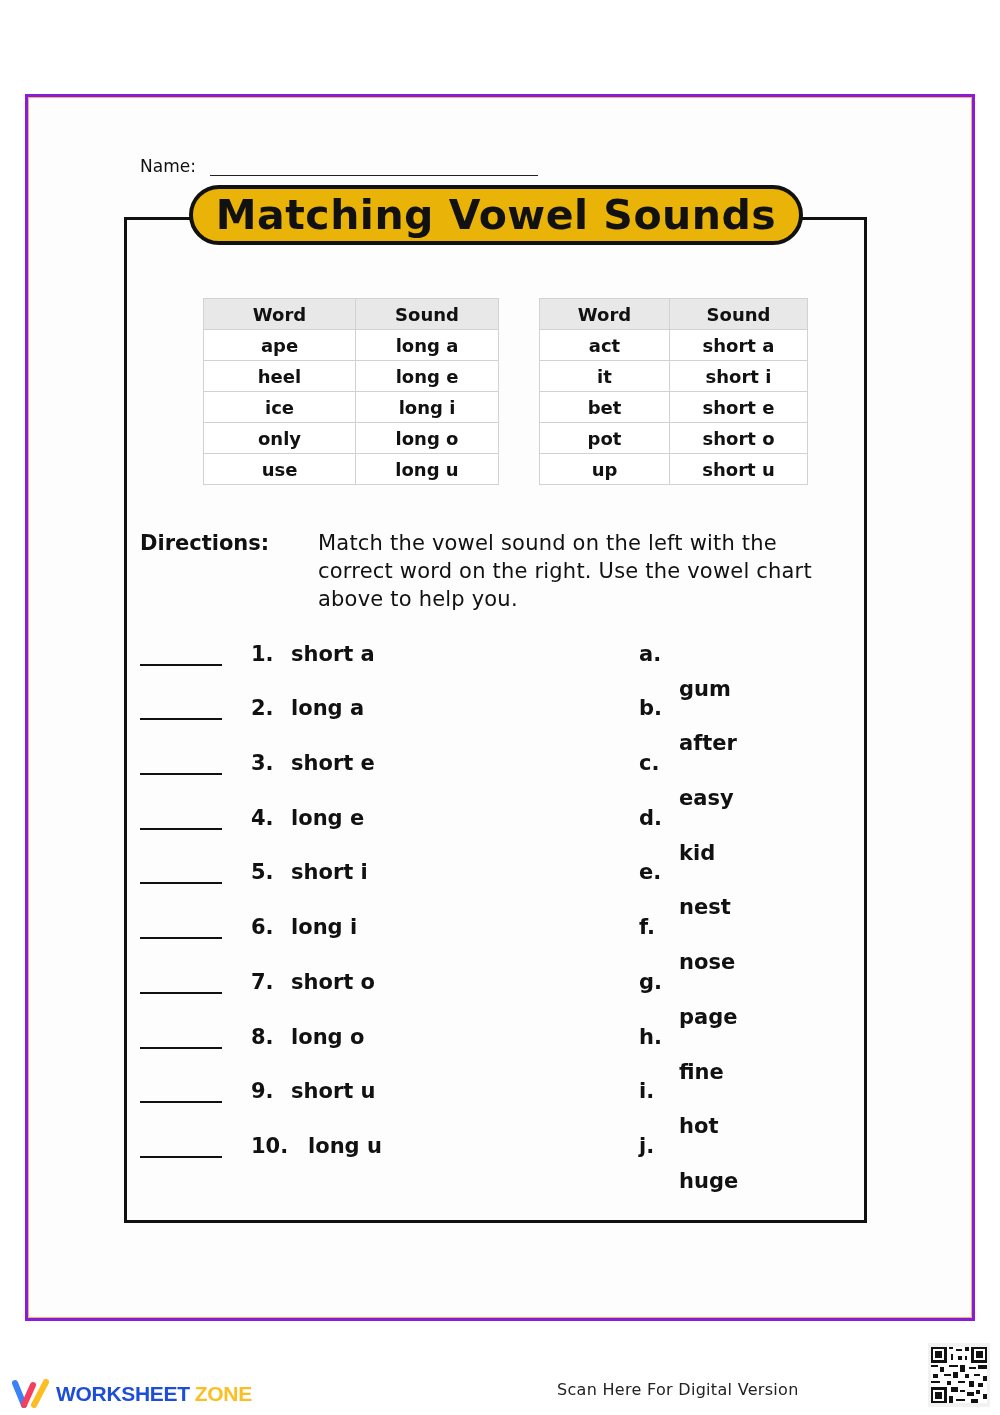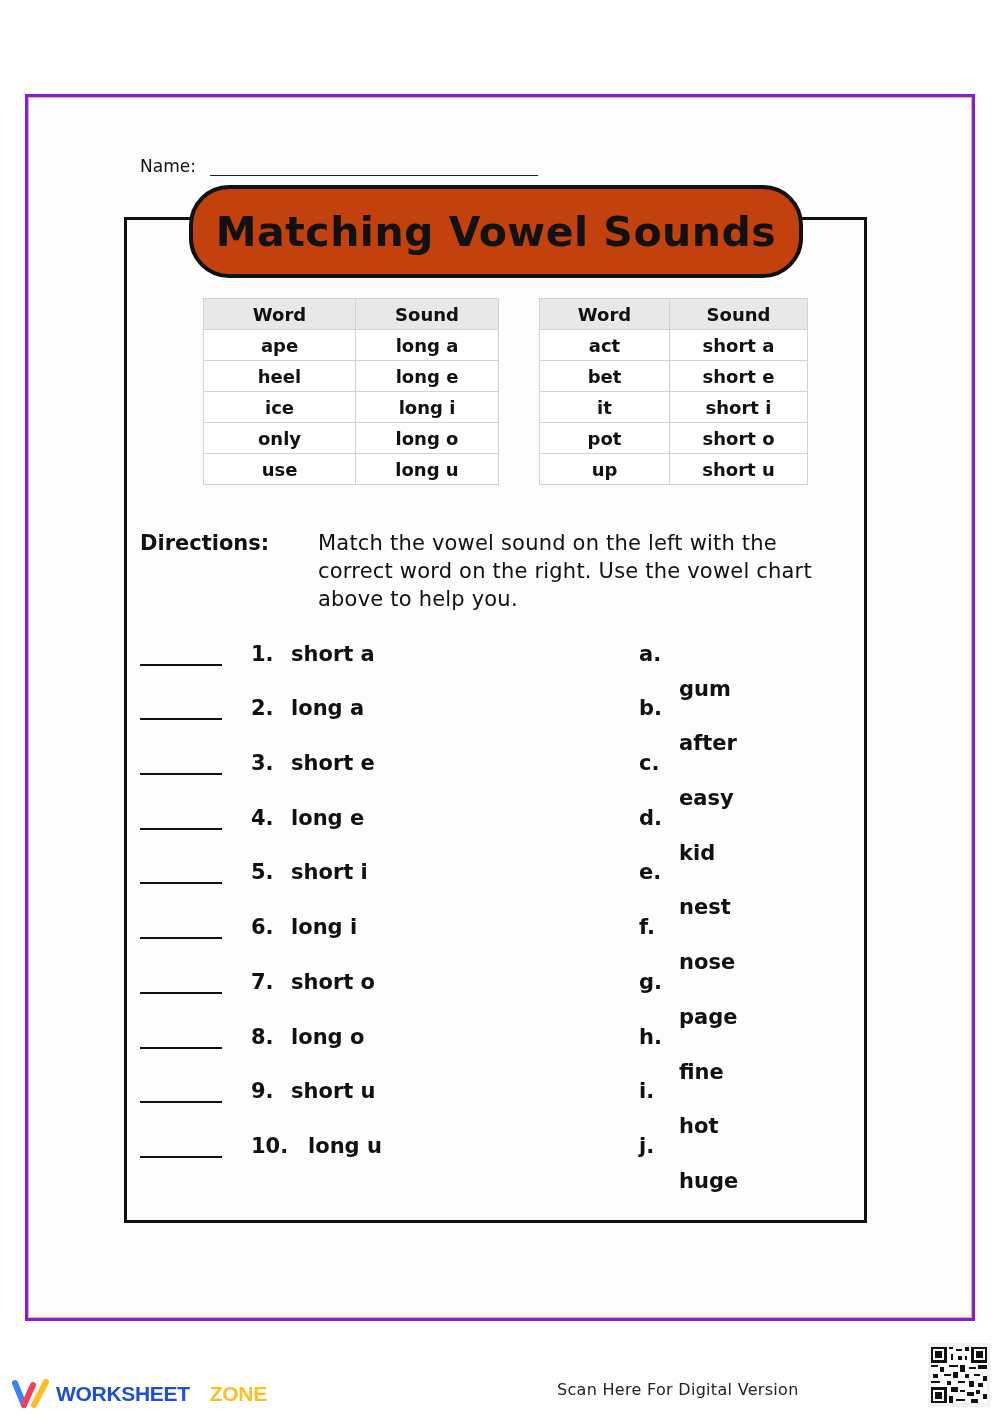--- a/index.html
+++ b/index.html
@@ -19,22 +19,22 @@
     }
     .name-label { font-family: "DejaVu Sans", sans-serif; font-size: 17px; }
     .name-line { display: inline-block; width: 328px; border-bottom: 1.5px solid #222; margin-left: 14px; height: 18px; }
 
     .main-box {
       position: absolute; left: 124px; top: 217px; width: 743px; height: 1006px;
       border: 3px solid #111;
     }
 
     .title-pill {
-      position: absolute; left: 189px; top: 185px; width: 614px; height: 93px;
-      border: 4px solid #111; border-radius: 40px; background: #c2410c;
+      position: absolute; left: 189px; top: 185px; width: 614px; height: 60px;
+      border: 4px solid #111; border-radius: 40px; background: #eab308;
       display: flex; align-items: center; justify-content: center;
     }
     .title-text {
       font-family: "DejaVu Sans", sans-serif; font-weight: bold; font-size: 41px;
       letter-spacing: 0.5px; color: #111;
     }
 
     table.vowel {
       position: absolute; border-collapse: collapse; font-weight: bold; font-size: 18px;
       background: #fff;
@@ -74,21 +74,21 @@
     .footer-logo {
       position: absolute; left: 10px; top: 1377px; height: 34px;
       display: flex; align-items: center;
     }
     .logo-mark { width: 42px; height: 34px; }
     .logo-text {
       font-family: "Liberation Sans", sans-serif; font-weight: bold; font-size: 21px;
       margin-left: 4px; letter-spacing: -0.3px;
     }
     .logo-w { color: #1d4ed8; }
-    .logo-z { color: #fbbf24; margin-left: 20px; }
+    .logo-z { color: #fbbf24; margin-left: 5px; }
 
     .scan-text {
       position: absolute; left: 557px; top: 1380px; font-size: 16px; color: #222;
       font-family: "DejaVu Sans", sans-serif; letter-spacing: 0.3px;
     }
     .qr {
       position: absolute; left: 928px; top: 1343px; width: 62px; height: 64px;
       background: #f2f2f2; padding: 3px;
     }
   </style>
@@ -145,26 +145,26 @@
       <th class="c1">Word</th>
       <th class="c2">Sound</th>
     </tr>
   </thead>
   <tbody>
     <tr>
         <td>act</td>
         <td>short a</td>
       </tr>
     <tr>
+        <td>it</td>
+        <td>short i</td>
+      </tr>
+    <tr>
         <td>bet</td>
         <td>short e</td>
-      </tr>
-    <tr>
-        <td>it</td>
-        <td>short i</td>
       </tr>
     <tr>
         <td>pot</td>
         <td>short o</td>
       </tr>
     <tr>
         <td>up</td>
         <td>short u</td>
       </tr>
   </tbody>

